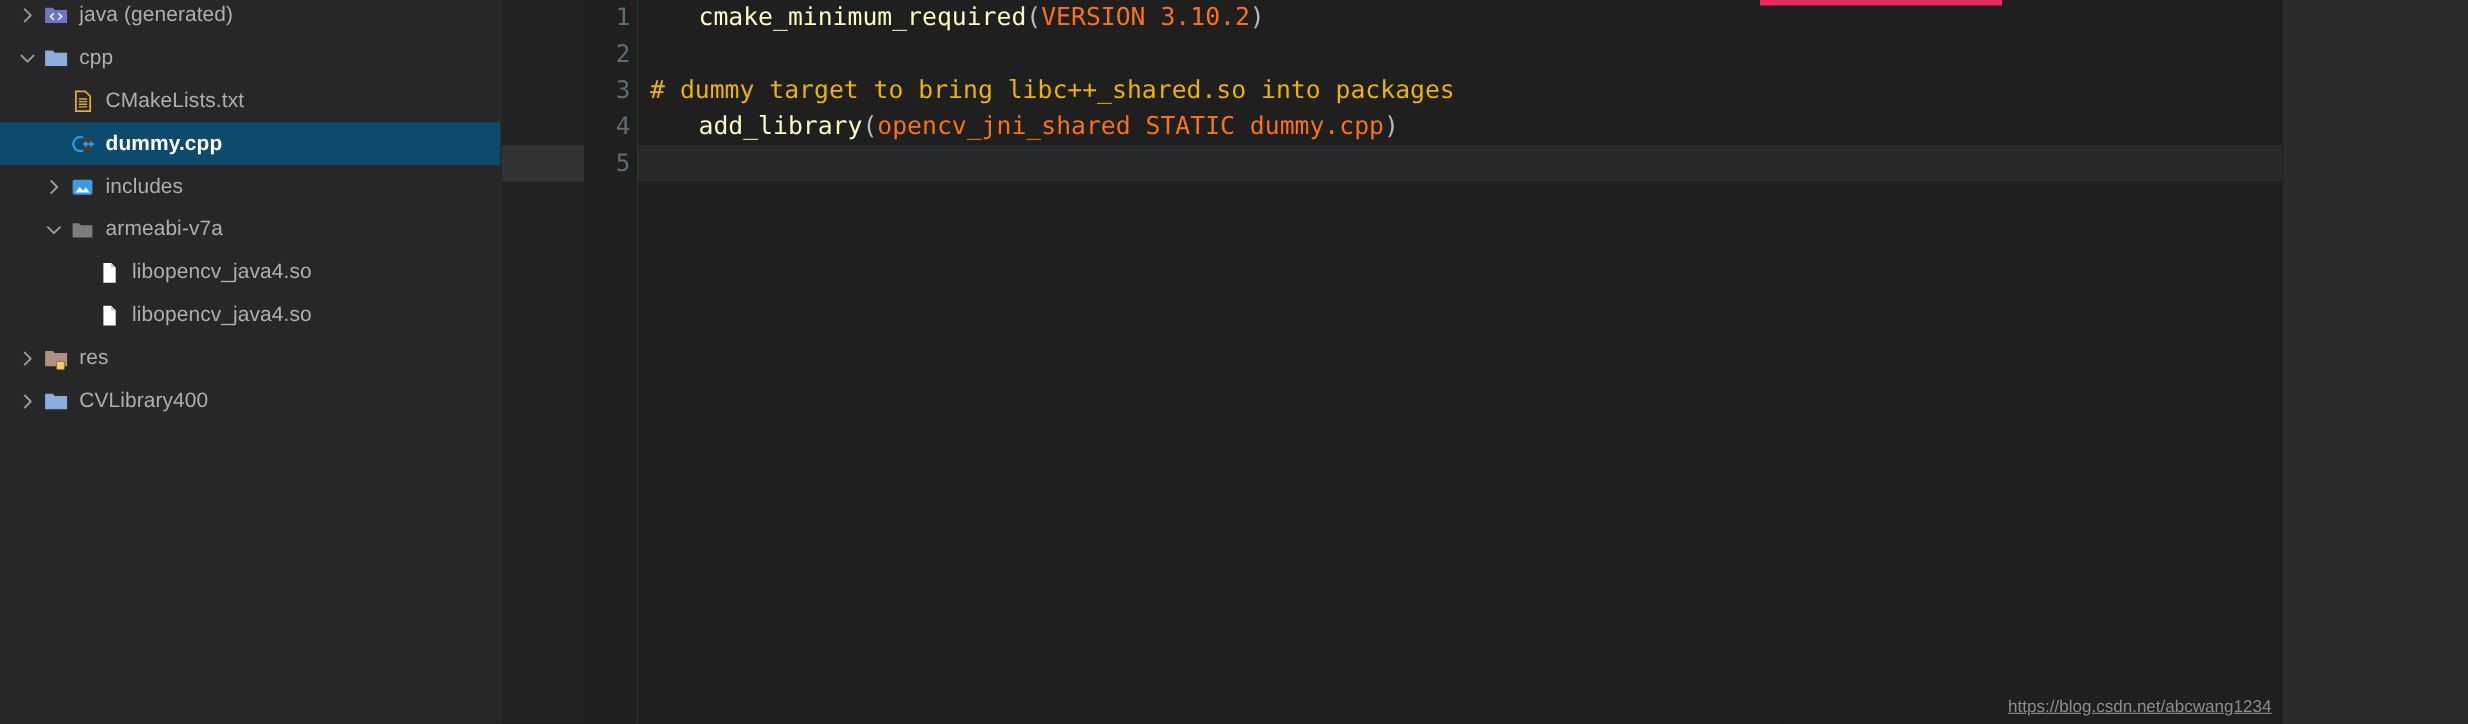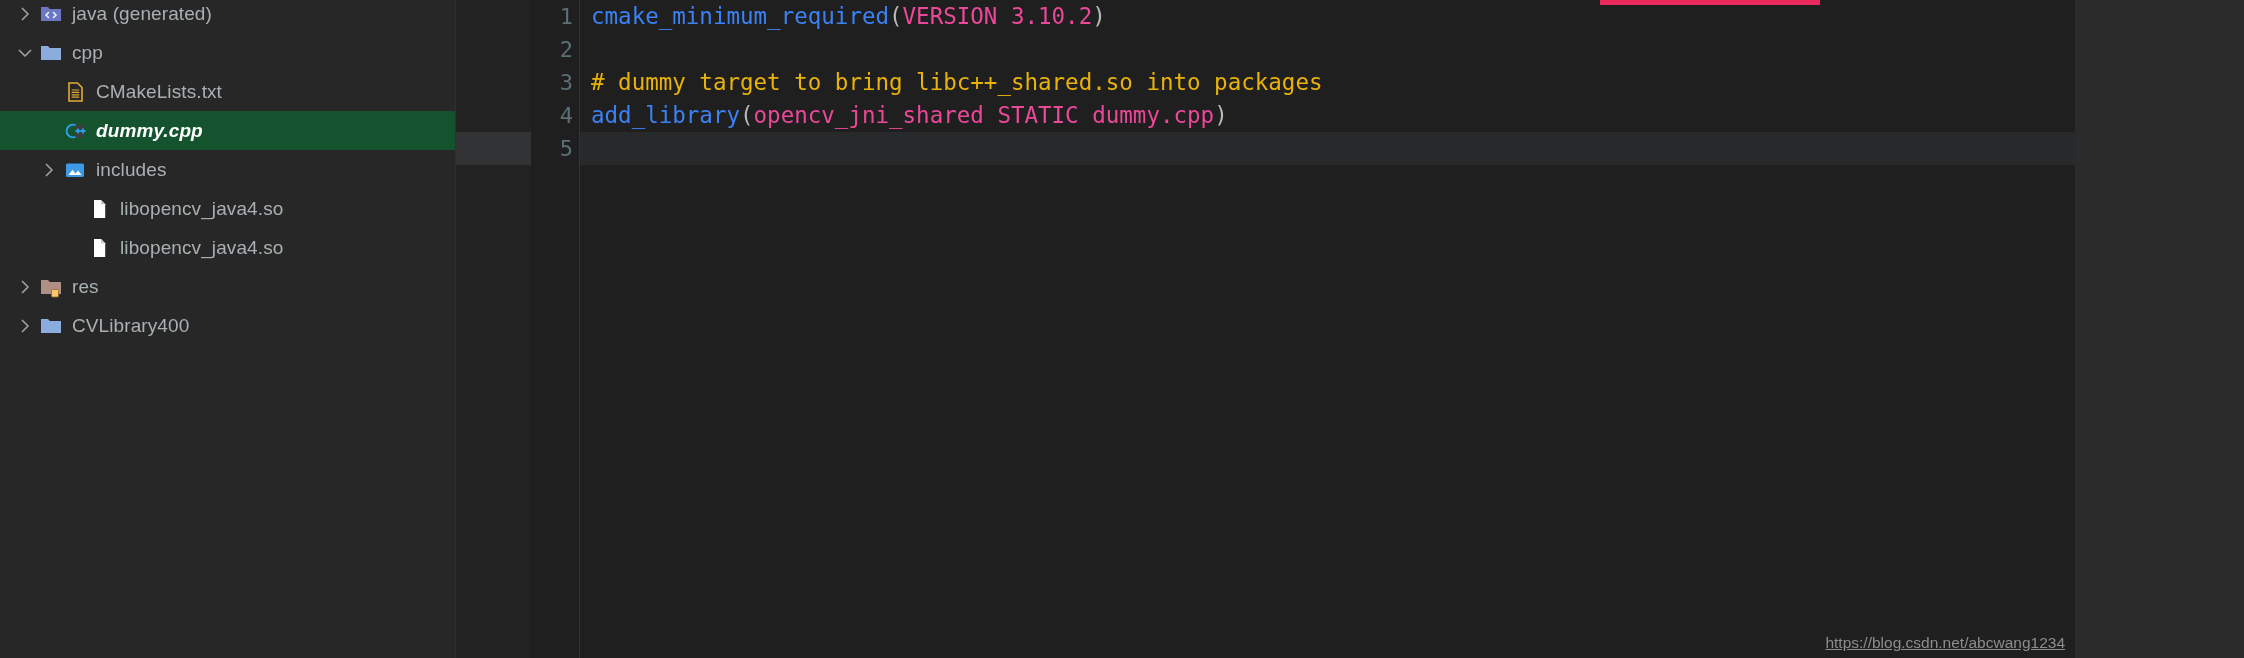--- a/index.html
+++ b/index.html
@@ -35,22 +35,21 @@
   }
   .tree-row {
     position: relative;
     height: 39.1px;
     display: flex;
     align-items: center;
     white-space: nowrap;
     cursor: default;
   }
   .tree-row.selected {
-    background: #14532d;
-    font-style: italic;
+    background: #0c4a6e;
   }
   .tree-label {
     font-size: 19px;
     color: #a9b0b4;
     letter-spacing: 0.1px;
   }
   .tree-row.selected .tree-label {
     color: #ffffff;
     font-weight: 600;
   }
@@ -118,22 +117,22 @@
     padding-left: 11px;
     font-family: "DejaVu Sans Mono", monospace;
     font-size: 22.5px;
     white-space: pre;
     color: #d4d4d4;
     letter-spacing: 0px;
   }
   .code-line.current {
     background: #27292b;
   }
-  .tok-plain { color: #3b82f6; }
-  .tok-arg   { color: #ec4899; }
+  .tok-plain { color: #fef9c3; margin-left: 44px; }
+  .tok-arg   { color: #f97316; }
   .tok-comment { color: #eab308; }
   .tok-punct { color: #b9b9b9; }
 
   
   .pink-bar {
     position: absolute;
     top: 0;
     left: 1600px;
     width: 220px;
     height: 5px;
@@ -217,20 +216,34 @@
               <path d="M8.5 5.5L14 11l-5.5 5.5" stroke="#9aa0a4" stroke-width="1.7" fill="none" stroke-linecap="round" stroke-linejoin="round"></path>
             </svg>
           </span>
           <span class="tree-icon">
             <svg width="24" height="24" viewBox="0 0 24 24">
               <rect x="3" y="5.5" width="18" height="13.5" rx="1.6" fill="#3d9ae8"></rect>
               <path d="M5.5 17l4-5.2 3 3.6 2.6-3 3.4 4.6z" fill="#ffffff"></path>
             </svg>
           </span>
           <span class="tree-label">includes</span>
+        </div>
+        <div class="tree-row">
+          <div style="flex: 0 0 38px;"></div>
+          <span class="twisty">
+            <svg width="22" height="22" viewBox="0 0 22 22">
+              <path d="M5.5 8.5L11 14l5.5-5.5" stroke="#9aa0a4" stroke-width="1.7" fill="none" stroke-linecap="round" stroke-linejoin="round"></path>
+            </svg>
+          </span>
+          <span class="tree-icon">
+            <svg width="24" height="24" viewBox="0 0 24 24">
+              <path d="M3 6h6l1.6 1.8H21v11H3z" fill="#7d7d7d"></path>
+            </svg>
+          </span>
+          <span class="tree-label">armeabi-v7a</span>
         </div>
         <div class="tree-row">
           <div style="flex: 0 0 62px;"></div>
           <span class="twisty none"></span>
           <span class="tree-icon">
             <svg width="24" height="24" viewBox="0 0 24 24">
               <path d="M7 3h7l4.2 4.2V21H7z" fill="#ffffff"></path>
               <path d="M14 3v4.2h4.2z" fill="#c8c8c8"></path>
             </svg>
           </span>

